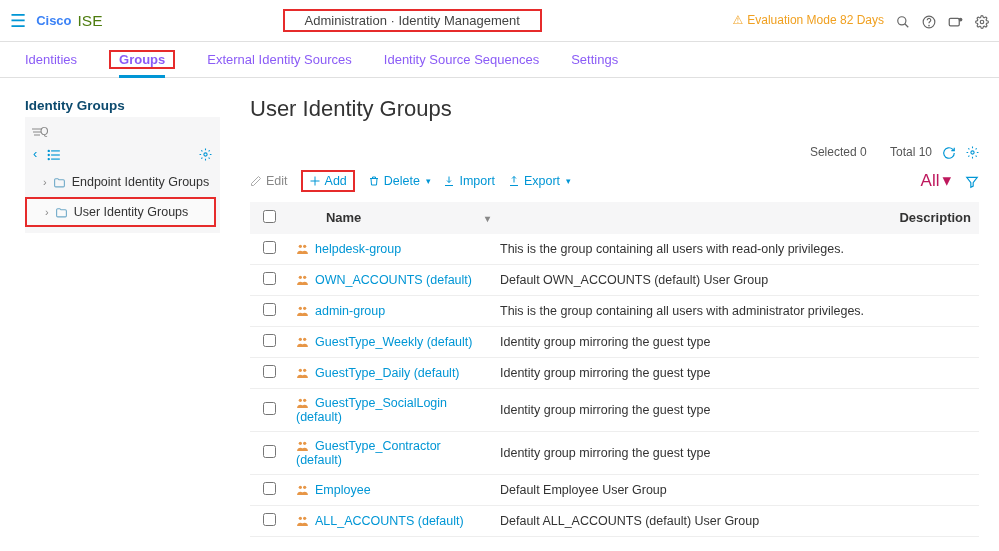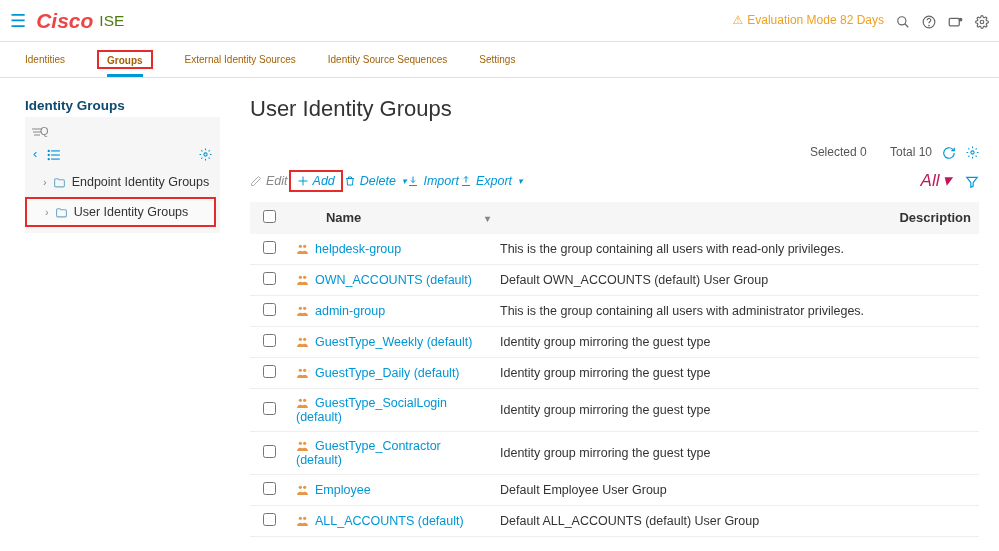--- a/index.html
+++ b/index.html
@@ -1,31 +1,31 @@
 <!DOCTYPE html>
 <html><head>
 <meta charset="utf-8">
 <style>
   * { box-sizing: border-box; margin: 0; padding: 0; }
   body { font-family: -apple-system, "Segoe UI", Arial, sans-serif; font-size: 13px; color: #333; background: #fff; width: 999px; }
   
   
   .header { display: flex; align-items: center; height: 42px; border-bottom: 1px solid #e0e0e0; padding: 0 10px; }
   .hamburger { color: #0196d5; font-size: 18px; margin-right: 10px; cursor: pointer; }
-  .brand { color: #ef4444; font-size: 21px; font-weight: 700; margin-right: 6px; font-style: italic; }
+  .brand { color: #3b82f6; font-size: 13px; font-weight: 700; margin-right: 6px; }
   .ise { font-size: 15.5px; color: #4d7c0f; }
   .breadcrumb-box { border: 2px solid #e62b2b; padding: 2px 20px; margin-left: 180px; font-size: 13px; color: #444; }
   .header-right { margin-left: auto; display: flex; align-items: center; gap: 12px; }
   .eval { color: #f0a020; font-size: 12px; display: flex; align-items: center; gap: 4px; }
   .eval-icon { color: #f0a020; }
   .hdr-icon { color: #666; font-size: 14px; cursor: pointer; }
   
   
   .tabs { display: flex; align-items: center; height: 36px; border-bottom: 1px solid #e0e0e0; padding: 0 25px; gap: 32px; }
-  .tab { color: #a16207; font-size: 10px; cursor: pointer; padding: 8px 0; }
+  .tab { color: #8b5cf6; font-size: 13px; cursor: pointer; padding: 8px 0; }
   .tab.active { font-weight: 600; border-bottom: 3px solid #0196d5; }
   .tab-box { border: 2px solid #e62b2b; padding: 0 8px; }
   
   
   .layout { display: flex; }
   
   
   .sidebar { width: 230px; padding: 20px 10px 10px 25px; }
   .sidebar-title { font-size: 13.5px; font-weight: 600; color: #0c4a6e; margin-bottom: 4px; }
   .sidebar-panel { background: #f6f6f7; padding: 4px 0 4px 0; }
@@ -37,21 +37,21 @@
   .tree-item .chev { color: #888; margin-right: 6px; font-size: 11px; }
   .tree-item .foldericon { color: #6fa9c8; margin-right: 6px; font-size: 12px; }
   .tree-box { border: 2px solid #e62b2b; margin: 2px 4px 2px 0; }
   
   
   .main { flex: 1; padding: 18px 20px 20px 20px; }
   .page-title { font-size: 22px; font-weight: 400; color: #333; margin-bottom: 22px; }
   .info-row { display: flex; justify-content: flex-end; align-items: center; gap: 10px; font-size: 12px; color: #555; margin-bottom: 4px; }
   .refresh-ic, .gear-ic { color: #0196d5; font-size: 13px; cursor: pointer; }
   
-  .toolbar { display: flex; align-items: center; gap: 1px; padding: 6px 0 10px 0; font-size: 12.5px; font-style: italic; }
+  .toolbar { display: flex; align-items: center; gap: 13px; padding: 6px 0 10px 0; font-size: 12.5px; }
   .tbtn { display: flex; align-items: center; gap: 4px; color: #888; cursor: pointer; }
   .tbtn.active { color: #0196d5; }
   .tbtn .caret { font-size: 9px; margin-left: 2px; }
   .add-box { border: 2px solid #e62b2b; padding: 2px 6px; }
   .toolbar-right { margin-left: auto; display: flex; align-items: center; gap: 14px; }
   .all-btn { color: #be185d; font-size: 17px; display: flex; align-items: center; gap: 3px; cursor: pointer; }
   .filter-ic { color: #0196d5; font-size: 14px; cursor: pointer; }
   
   
   table { width: 100%; border-collapse: collapse; }
@@ -69,20 +69,21 @@
   
   svg { display: inline-block; vertical-align: middle; }
 </style>
 </head>
 <body>
 
 <div class="header">
   <span class="hamburger">☰</span>
   <span class="brand">Cisco</span>
   <span class="ise">ISE</span>
+  <span class="breadcrumb-box">Administration · Identity Management</span>
   <div class="header-right">
     <span class="eval">
       <span class="eval-icon">⚠</span>
       <span>Evaluation Mode 82 Days</span>
     </span>
     <span class="hdr-icon">
       <svg width="14" height="14" viewBox="0 0 24 24" fill="none" stroke="#666" stroke-width="2">
           <circle cx="10" cy="10" r="7"></circle>
           <line x1="15" y1="15" x2="21" y2="21"></line>
         </svg>

